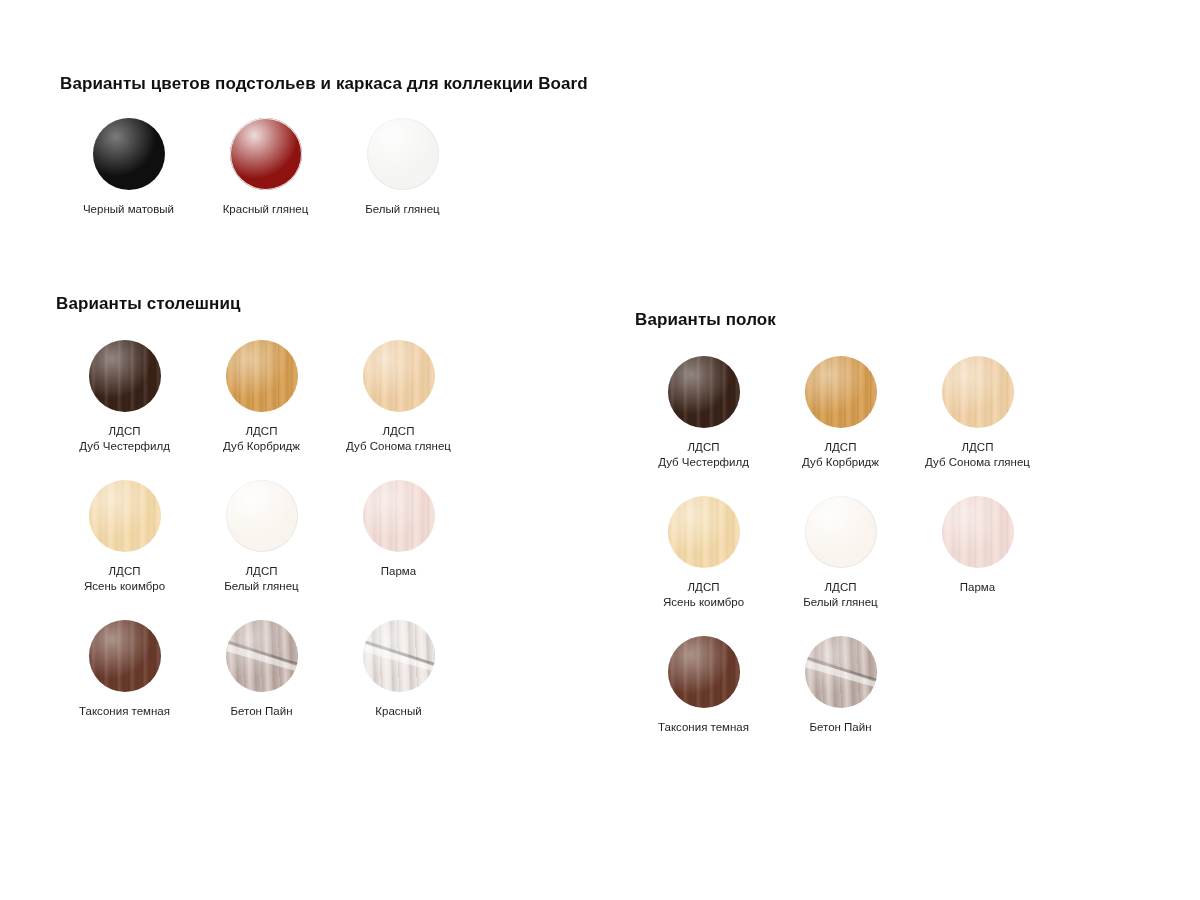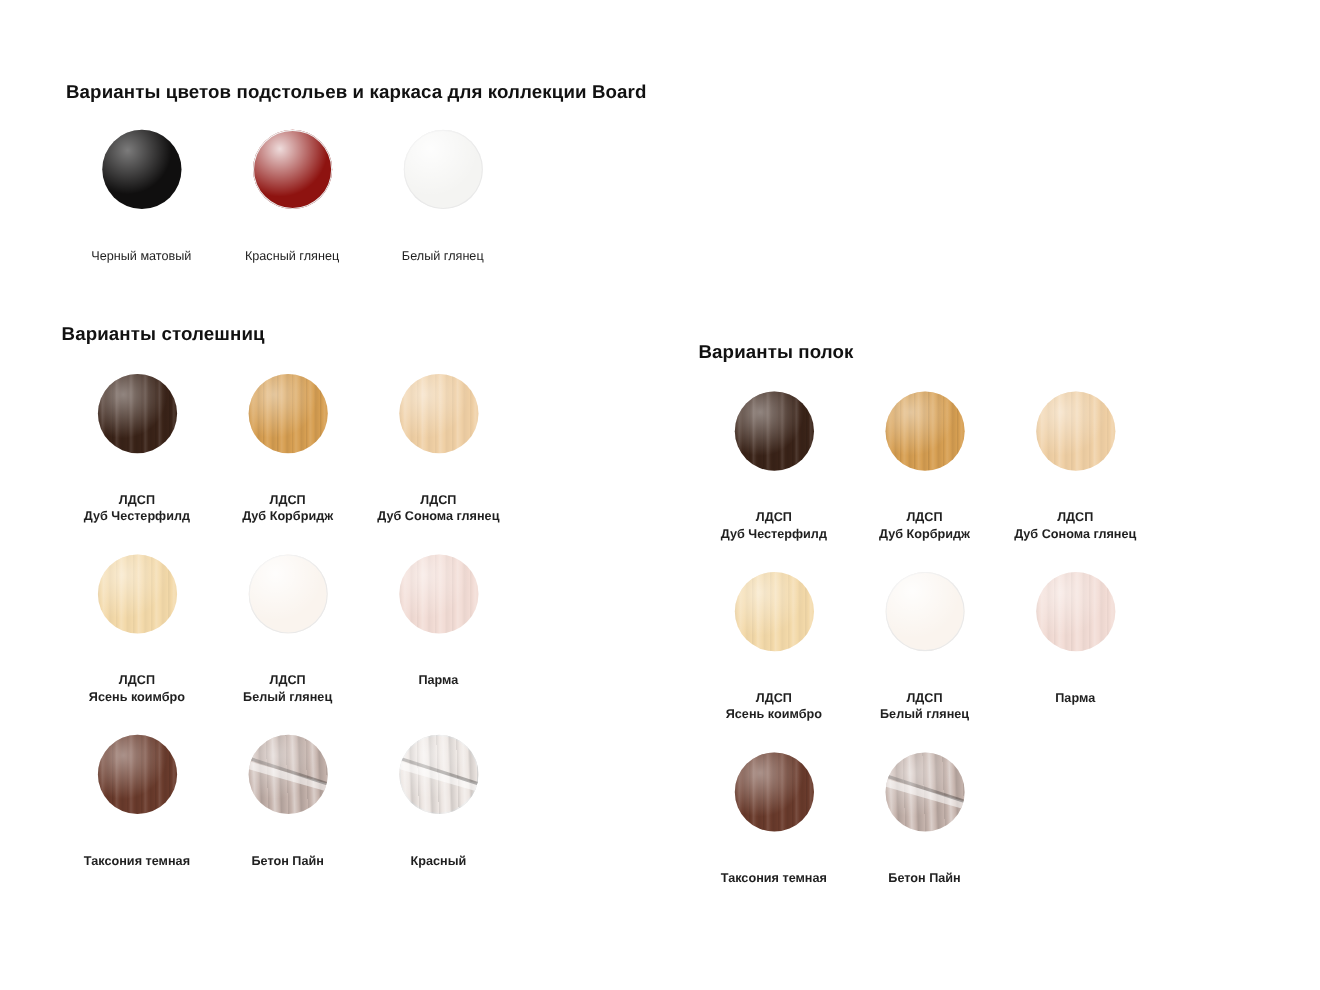--- a/index.html
+++ b/index.html
@@ -48,32 +48,30 @@
     left: 635px;
     top: 294px;
     width: 520px;
     margin-top: 16px;
   }
 
   .swatch-grid {
     display: flex;
     flex-wrap: wrap;
     margin-top: 26px;
-    font-weight: bold;
   }
   .swatch-grid.cols3 > .swatch-cell {
     width: 137px;
   }
   .swatch-cell {
     box-sizing: border-box;
     margin-bottom: 26px;
     display: flex;
     flex-direction: column;
     align-items: center;
-    gap: 24px;
   }
   .swatch-cell.wide {
     width: 137px;
   }
   .circle {
     width: 72px;
     height: 72px;
     border-radius: 50%;
     position: relative;
     overflow: hidden;

